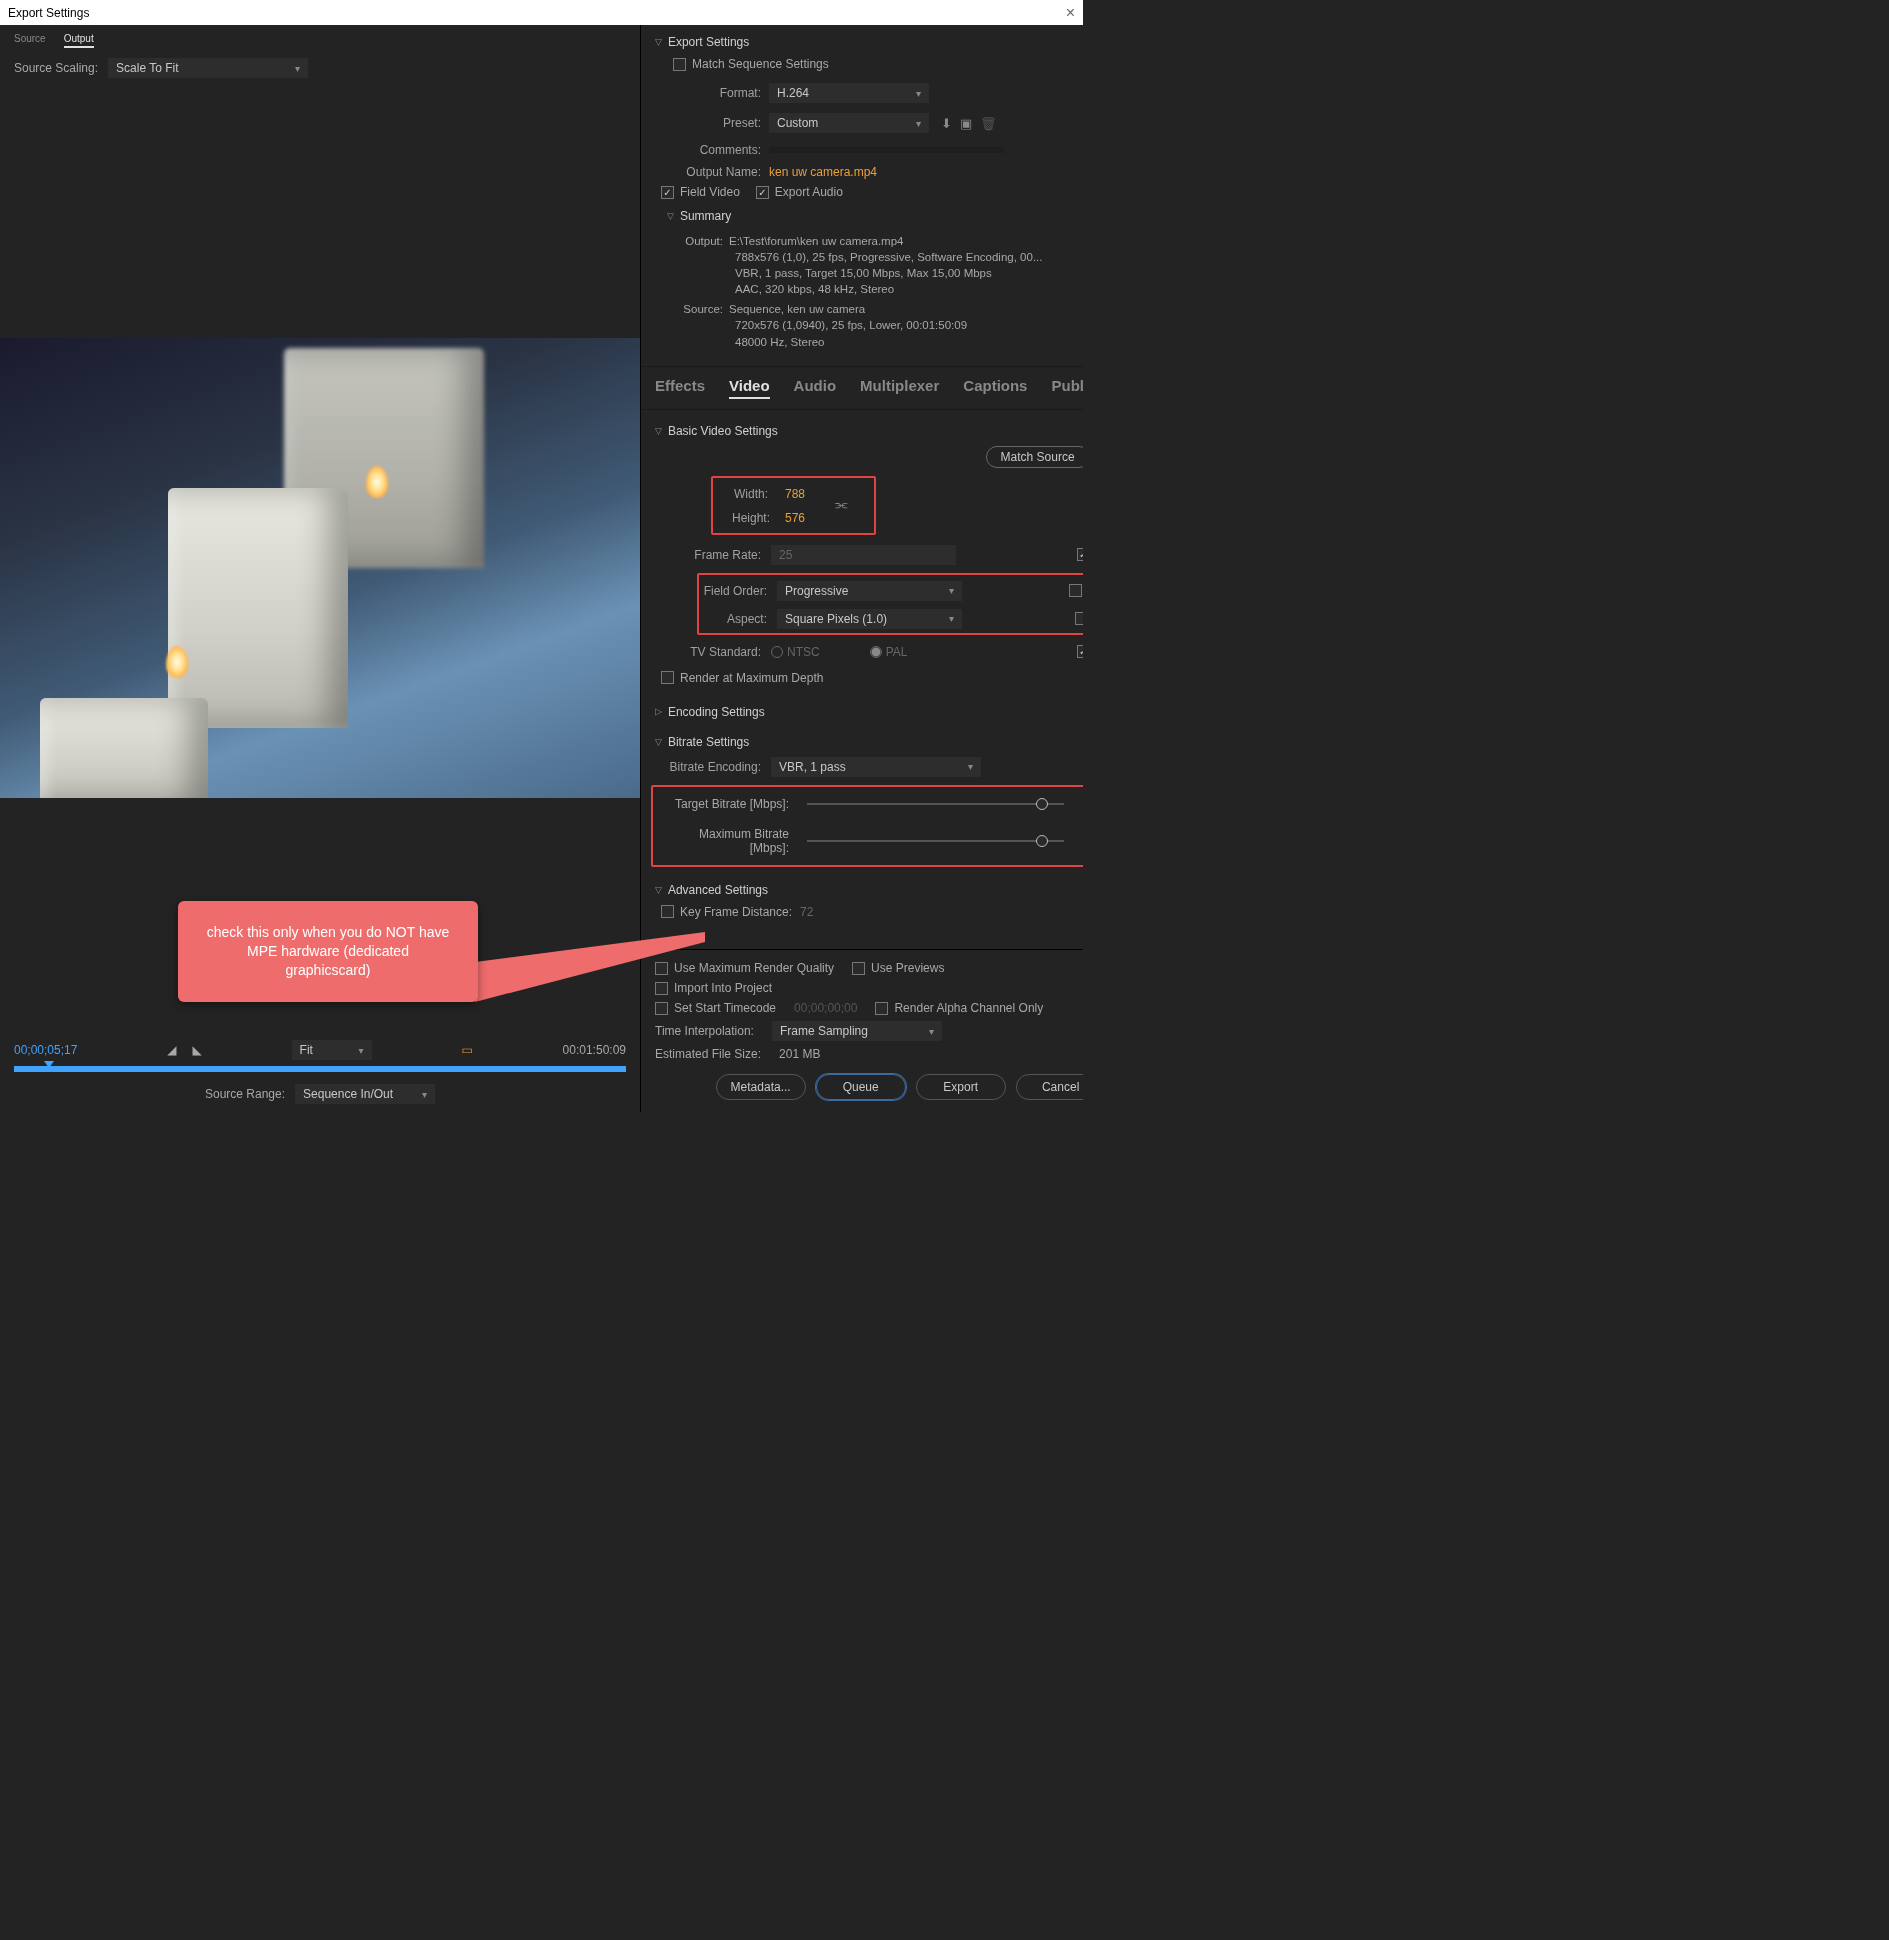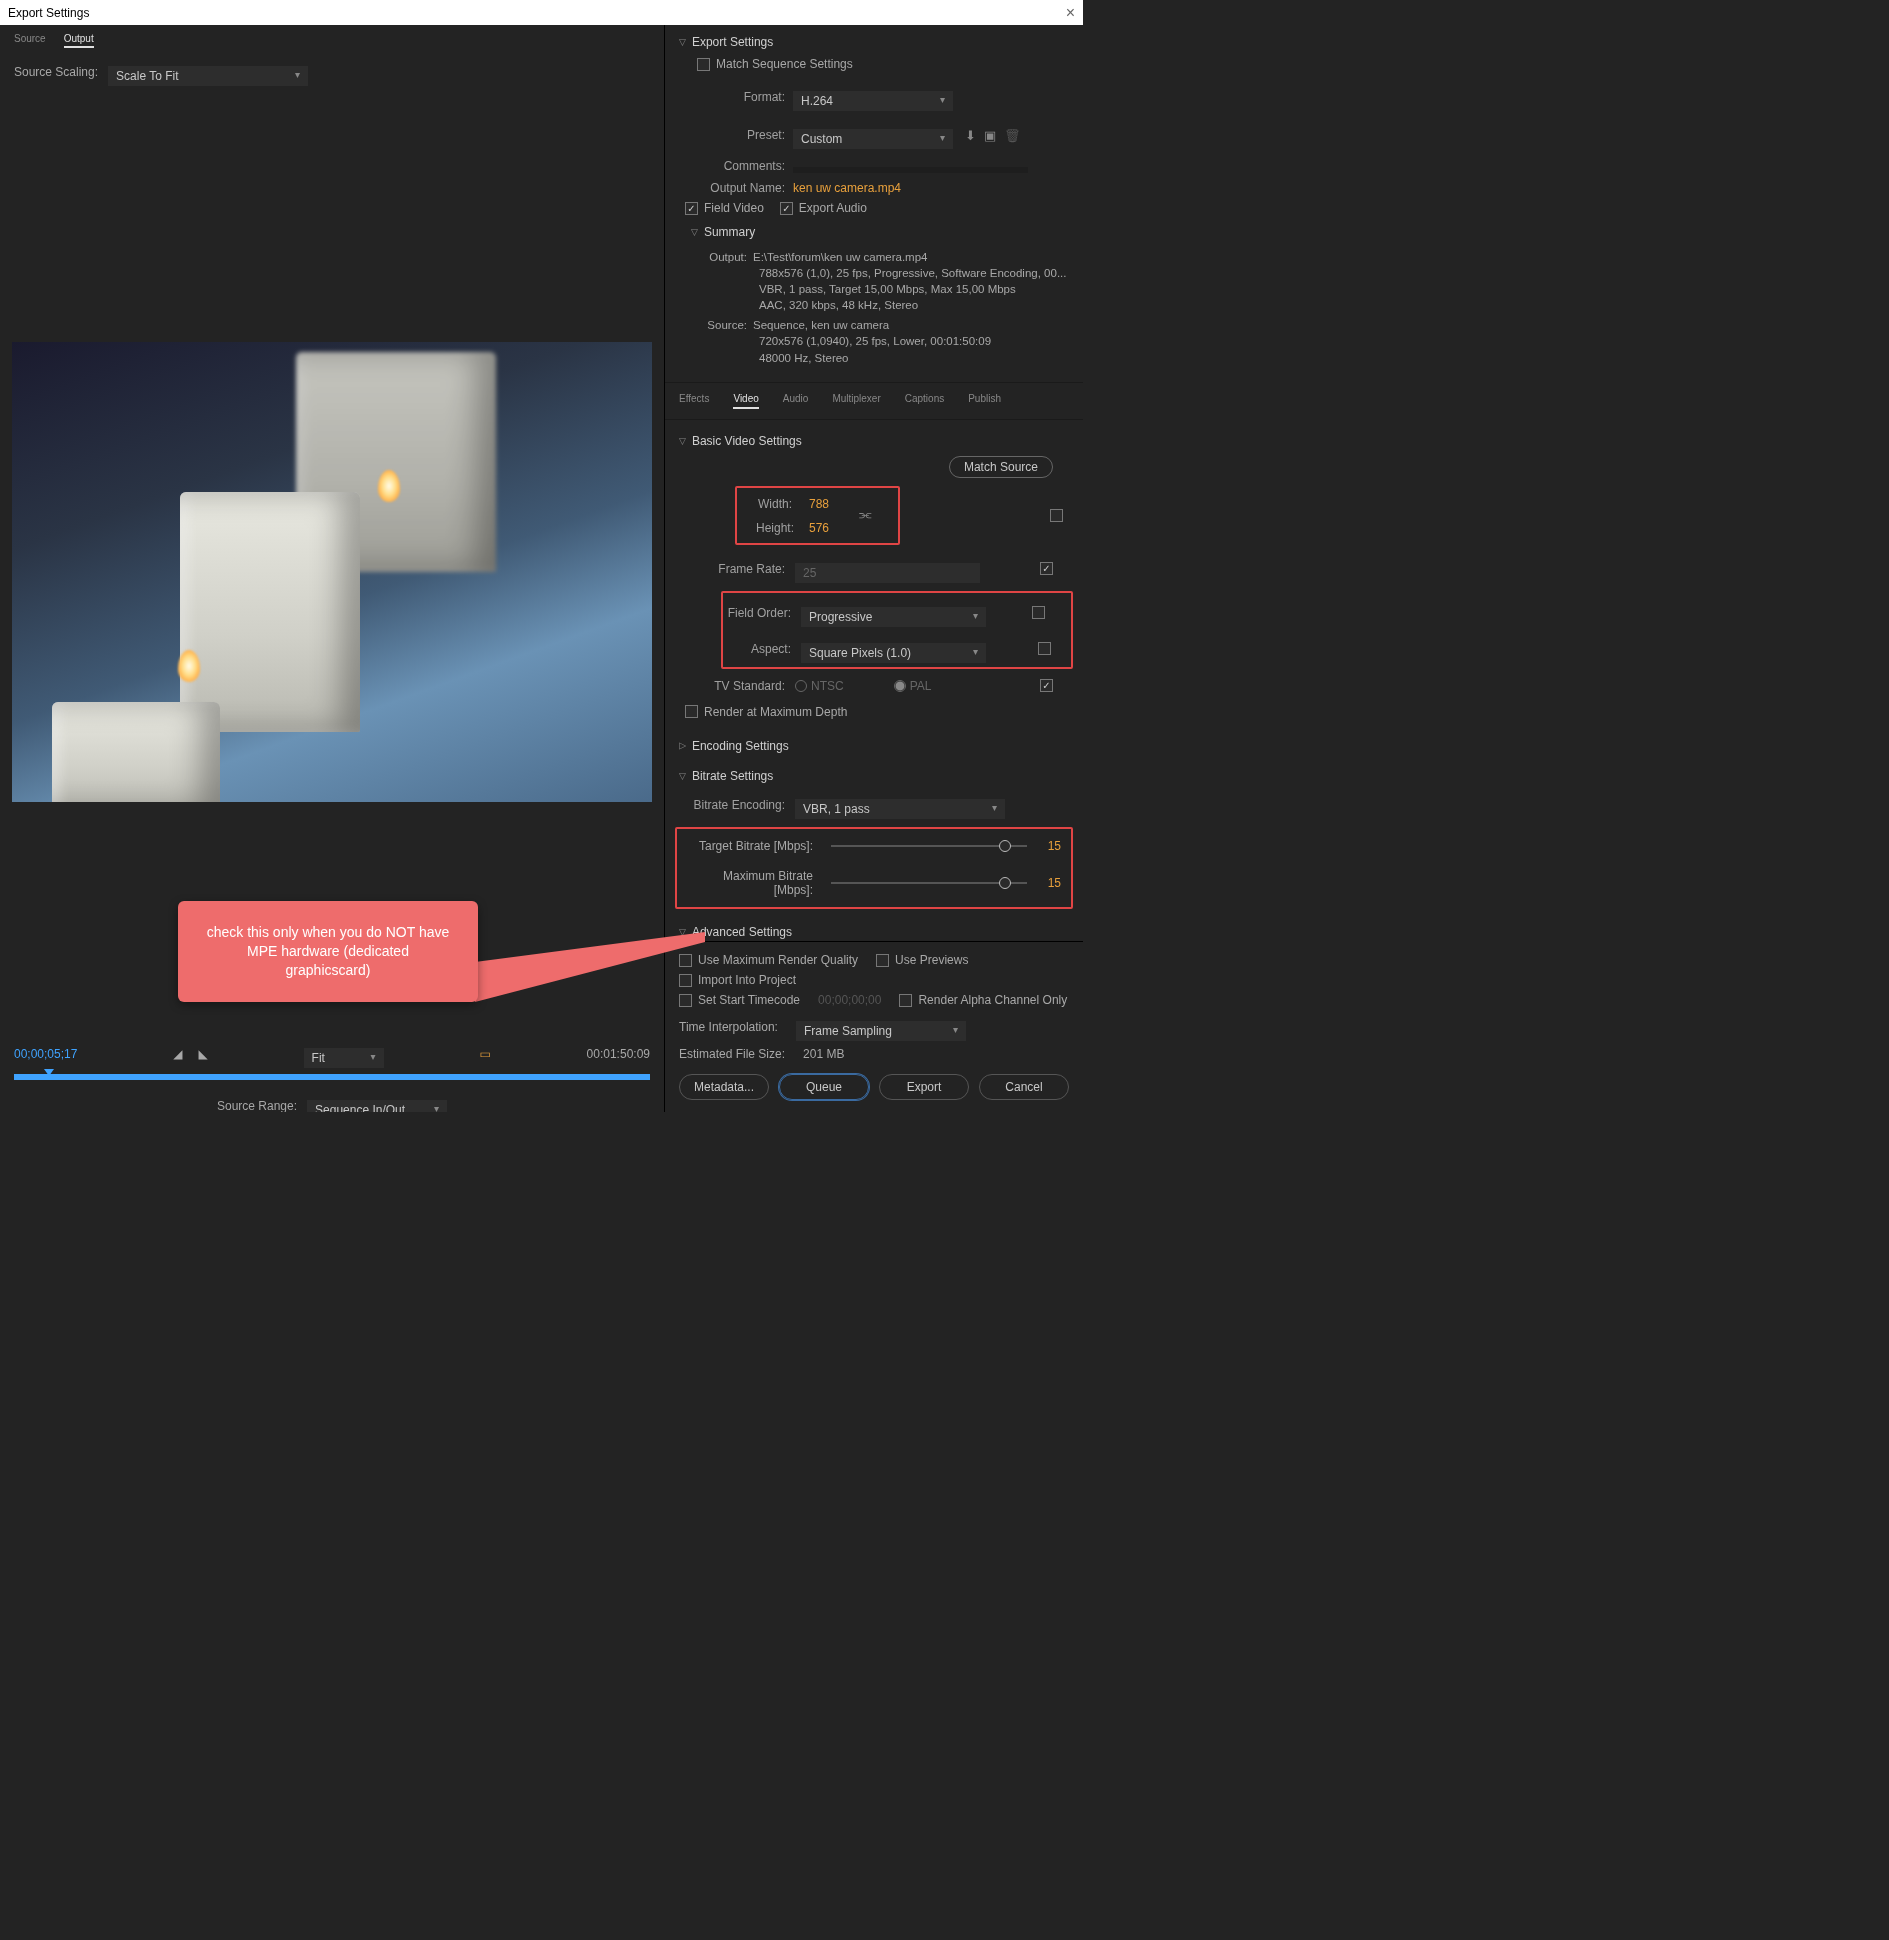--- a/index.html
+++ b/index.html
@@ -57,24 +57,23 @@
     gap: 10px;
     padding: 6px 14px;
     font-size: 12px;
   }
   .dropdown {
     background: #2d2d2d;
     color: #c8c8c8;
     padding: 3px 8px;
     font-size: 12px;
     display: inline-flex;
-    align-items: flex-start;
+    align-items: center;
     justify-content: space-between;
     cursor: pointer;
-    margin-top: 8px;
   }
   .dropdown .chev { color: #888; font-size: 10px; margin-left: auto; }
   .preview-area {
     flex: 1;
     display: flex;
     align-items: center;
     justify-content: center;
     background: #232323;
     position: relative;
     padding-top:20px;
@@ -181,21 +180,21 @@
   .summary-block { padding: 4px 0 10px 40px; font-size: 11.5px; line-height: 1.4; }
   .summary-block .lbl { display: inline-block; width: 48px; text-align: right; padding-right: 6px; }
   .subtabs {
     display: flex;
     gap: 24px;
     padding: 10px 14px;
     border-top: 1px solid #1a1a1a;
     border-bottom: 1px solid #1a1a1a;
     margin-top: 6px;
   }
-  .subtab { color: #888; cursor: pointer; font-size: 10px;}
+  .subtab { color: #888; cursor: pointer; font-size: 15px; font-weight: bold;}
   .subtab.active { color: #e0e0e0; border-bottom: 2px solid #e0e0e0; padding-bottom: 3px; }
   .settings-scroll {
     flex: 1;
     overflow-y: auto;
     padding: 4px 0;
   }
   .settings-scroll::-webkit-scrollbar { width: 10px; }
   .settings-scroll::-webkit-scrollbar-thumb { background: #444; border-radius: 5px;}
   .hl-box { border: 2px solid #e04545; border-radius: 2px; }
   .match-src-btn {

